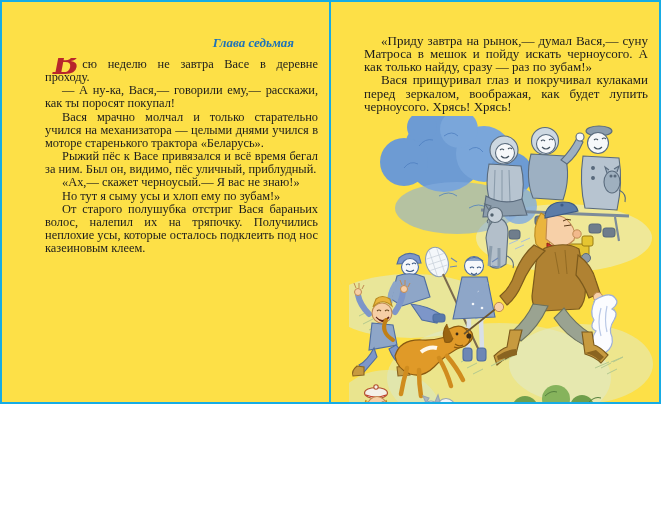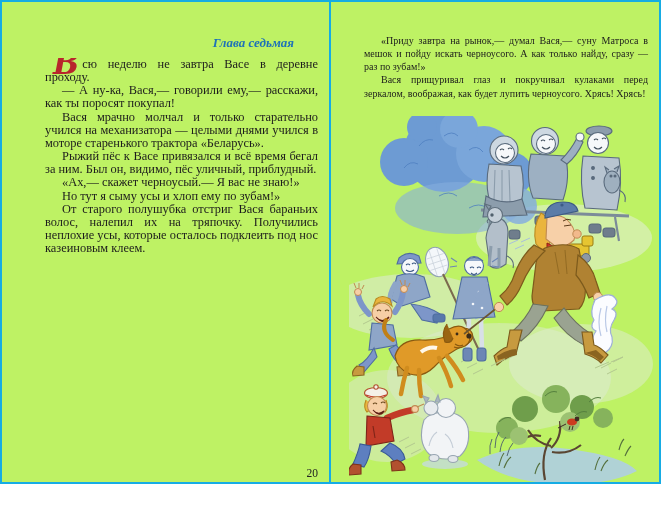--- a/index.html
+++ b/index.html
@@ -1,16 +1,16 @@
 <!DOCTYPE html>
 <html lang="ru"><head>
 <meta charset="utf-8">
 <style>
   html,body{margin:0;padding:0;background:#fff;}
-  .screen{position:relative;width:661px;height:484px;background:#bef264;overflow:hidden;
+  .screen{position:relative;width:661px;height:404px;background:#fde047;overflow:hidden;
           font-family:"Liberation Serif",serif;text-decoration:underline;}
   .frame{position:absolute;inset:0;border:2px solid #16ace4;pointer-events:none;z-index:30;}
   .divider{position:absolute;left:329px;top:0;width:2px;height:508px;background:#16ace4;z-index:30;}
 
   .page-left{position:absolute;left:0;top:0;width:329px;height:508px;}
   .page-right{position:absolute;left:331px;top:0;width:330px;height:508px;}
 
   .text-col{position:absolute;left:45px;right:11px;top:36px;}
   .chapter{font-style:italic;font-weight:bold;color:#1e72b8;font-size:13px;line-height:14px;
            text-align:right;padding-right:24px;}
@@ -19,21 +19,21 @@
   .bodytext{margin-top:8px;font-size:12.4px;line-height:13.15px;color:#1c1c1c;
             text-align:justify;height:380px;overflow:hidden;hyphens:auto;}
   .bodytext p{margin:0;text-indent:17px;}
   .bodytext p.first{text-indent:0;}
   .dropcap{float:left;font-family:"DejaVu Serif",serif;font-style:italic;font-weight:bold;
            font-size:31px;line-height:13px;height:13px;color:#b8262c;padding:0 3px 0 8px;
            position:relative;top:-1px;}
   .pagenum{position:absolute;left:45px;right:11px;top:467px;text-align:right;
            font-size:11.5px;color:#222;}
 
-  .text-col-r{position:absolute;left:33px;right:13px;top:34px;font-size:10px;line-height:13.15px;
+  .text-col-r{position:absolute;left:33px;right:13px;top:34px;font-size:13px;line-height:13.15px;
               color:#1c1c1c;text-align:justify;hyphens:auto;}
   .text-col-r p{margin:0;text-indent:17px;}
 
   .illustration{position:absolute;left:18px;top:116px;width:310px;height:386px;}
 </style>
 </head>
 <body>
 
 <div class="screen">
   <div class="frame"></div>

